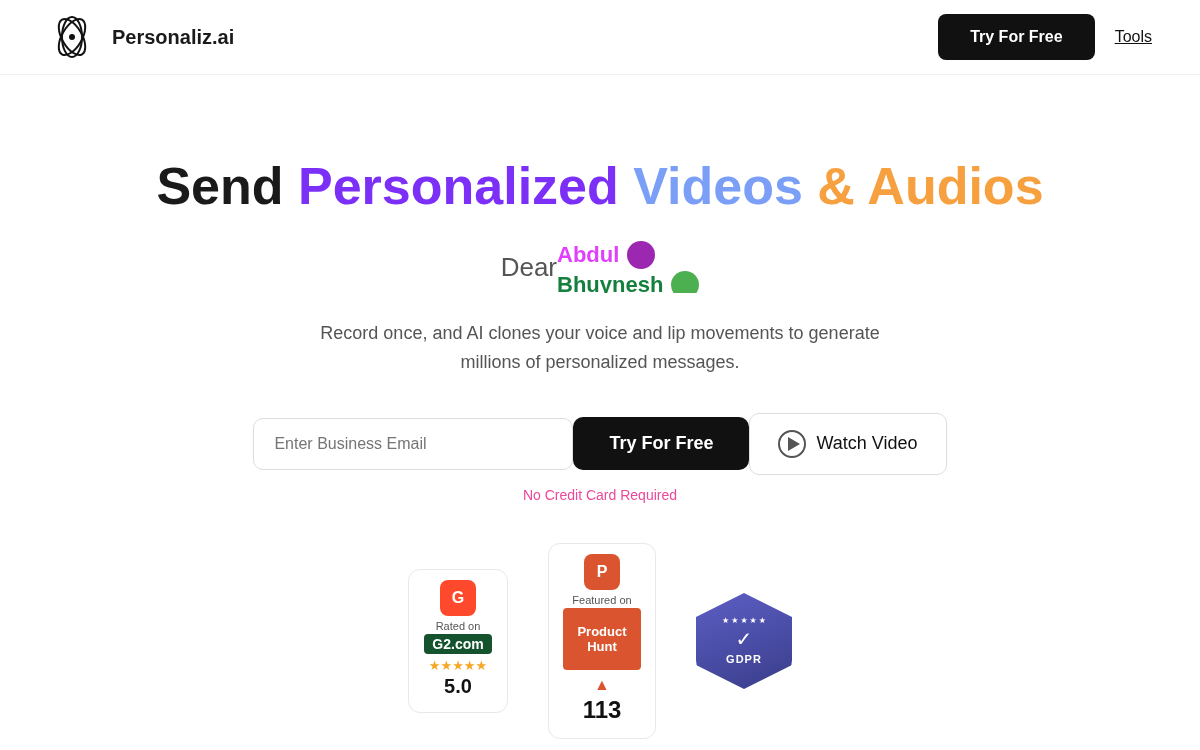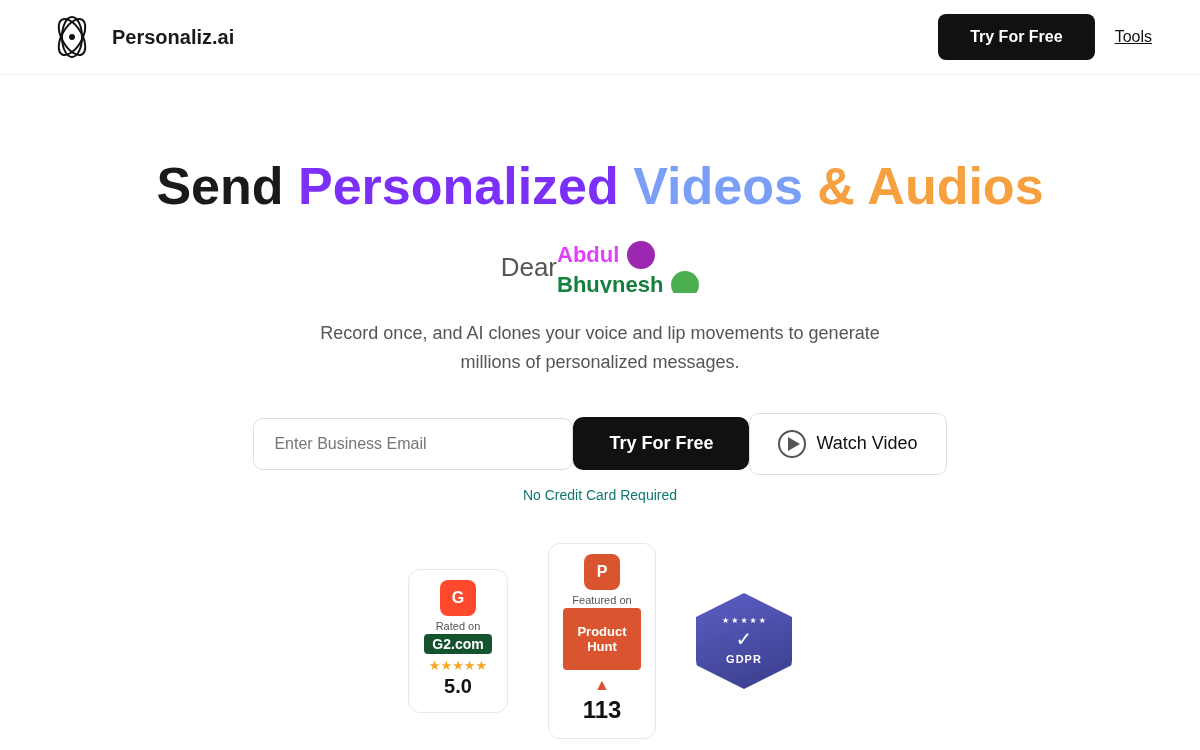--- a/index.html
+++ b/index.html
@@ -61,21 +61,21 @@
       padding: 16px 36px; font-size: 18px; font-weight: 600; cursor: pointer; white-space: nowrap;
     }
     .btn-watch-video {
       background: #fff; color: #111; border: 1.5px solid #ddd; border-radius: 10px;
       padding: 16px 28px; font-size: 18px; font-weight: 500; cursor: pointer;
       display: flex; align-items: center; gap: 10px; white-space: nowrap;
     }
     .play-icon { width: 28px; height: 28px; border-radius: 50%; border: 2px solid #555; display: flex; align-items: center; justify-content: center; }
     .play-triangle { width: 0; height: 0; border-top: 7px solid transparent; border-bottom: 7px solid transparent; border-left: 12px solid #555; margin-left: 3px; }
 
-    .no-credit { font-size: 14px; color: #0f766e; margin-bottom: 40px; }
+    .no-credit { font-size: 14px; color: #ec4899; margin-bottom: 40px; }
 
     
     .badges-row { display: flex; align-items: center; justify-content: center; gap: 40px; }
 
     
     .g2-badge {
       width: 100px; display: flex; flex-direction: column; align-items: center;
       border: 1.5px solid #e8e8e8; border-radius: 12px; padding: 10px 14px 14px;
       position: relative;
     }

